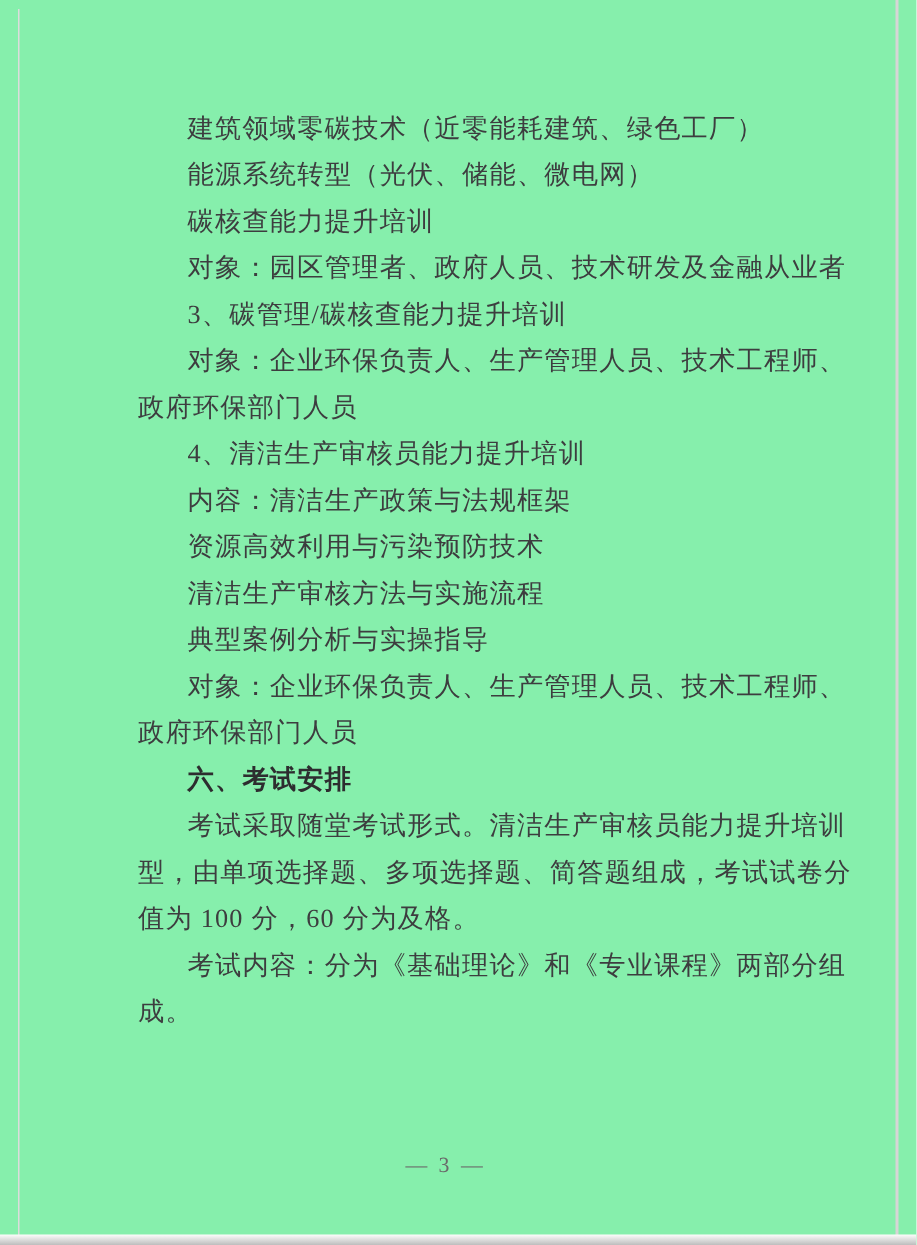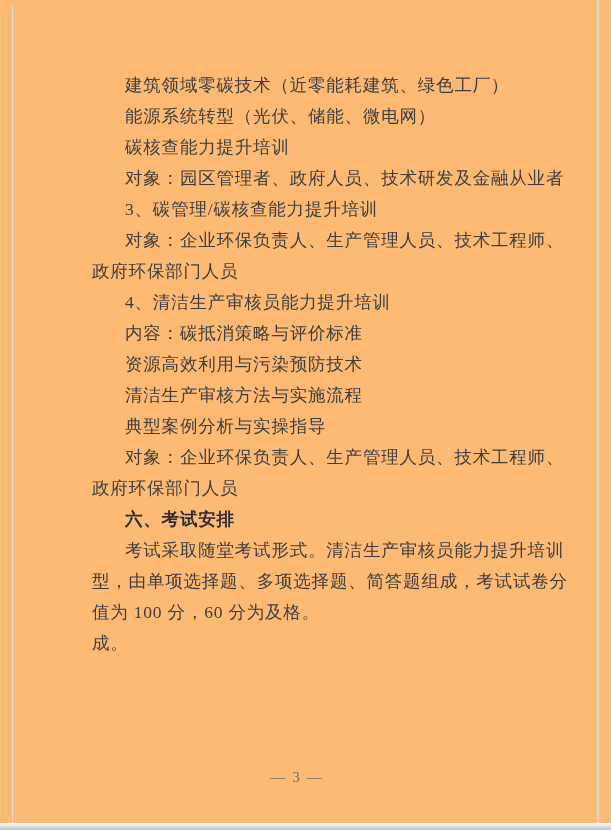--- a/index.html
+++ b/index.html
@@ -4,21 +4,21 @@
 <style>
   html, body {
     margin: 0;
     padding: 0;
     background: #ffffff;
   }
   .page {
     position: relative;
     width: 611px;
     height: 830px;
-    background: #fdba74;
+    background: #86efac;
     overflow: hidden;
     font-family: "Liberation Serif", "DejaVu Serif", serif;
   }
   
   .edge-left {
     position: absolute;
     left: 12px;
     top: 6px;
     bottom: 6px;
     width: 1px;
@@ -84,27 +84,28 @@
 
   <div class="content">
       <div class="line indent">建筑领域零碳技术（近零能耗建筑、绿色工厂）</div>
       <div class="line indent">能源系统转型（光伏、储能、微电网）</div>
       <div class="line indent">碳核查能力提升培训</div>
       <div class="line indent">对象：园区管理者、政府人员、技术研发及金融从业者</div>
       <div class="line indent">3、碳管理/碳核查能力提升培训</div>
       <div class="line indent">对象：企业环保负责人、生产管理人员、技术工程师、</div>
       <div class="line">政府环保部门人员</div>
       <div class="line indent">4、清洁生产审核员能力提升培训</div>
-      <div class="line indent">内容：碳抵消策略与评价标准</div>
+      <div class="line indent">内容：清洁生产政策与法规框架</div>
       <div class="line indent">资源高效利用与污染预防技术</div>
       <div class="line indent">清洁生产审核方法与实施流程</div>
       <div class="line indent">典型案例分析与实操指导</div>
       <div class="line indent">对象：企业环保负责人、生产管理人员、技术工程师、</div>
       <div class="line">政府环保部门人员</div>
       <div class="line indent bold">六、考试安排</div>
       <div class="line indent">考试采取随堂考试形式。清洁生产审核员能力提升培训</div>
       <div class="line">型，由单项选择题、多项选择题、简答题组成，考试试卷分</div>
       <div class="line">值为 100 分，60 分为及格。</div>
+      <div class="line indent">考试内容：分为《基础理论》和《专业课程》两部分组</div>
       <div class="line">成。</div>
     </div>
 
   <div class="page-number">— 3 —</div>
 </div>
 
 </body></html>

